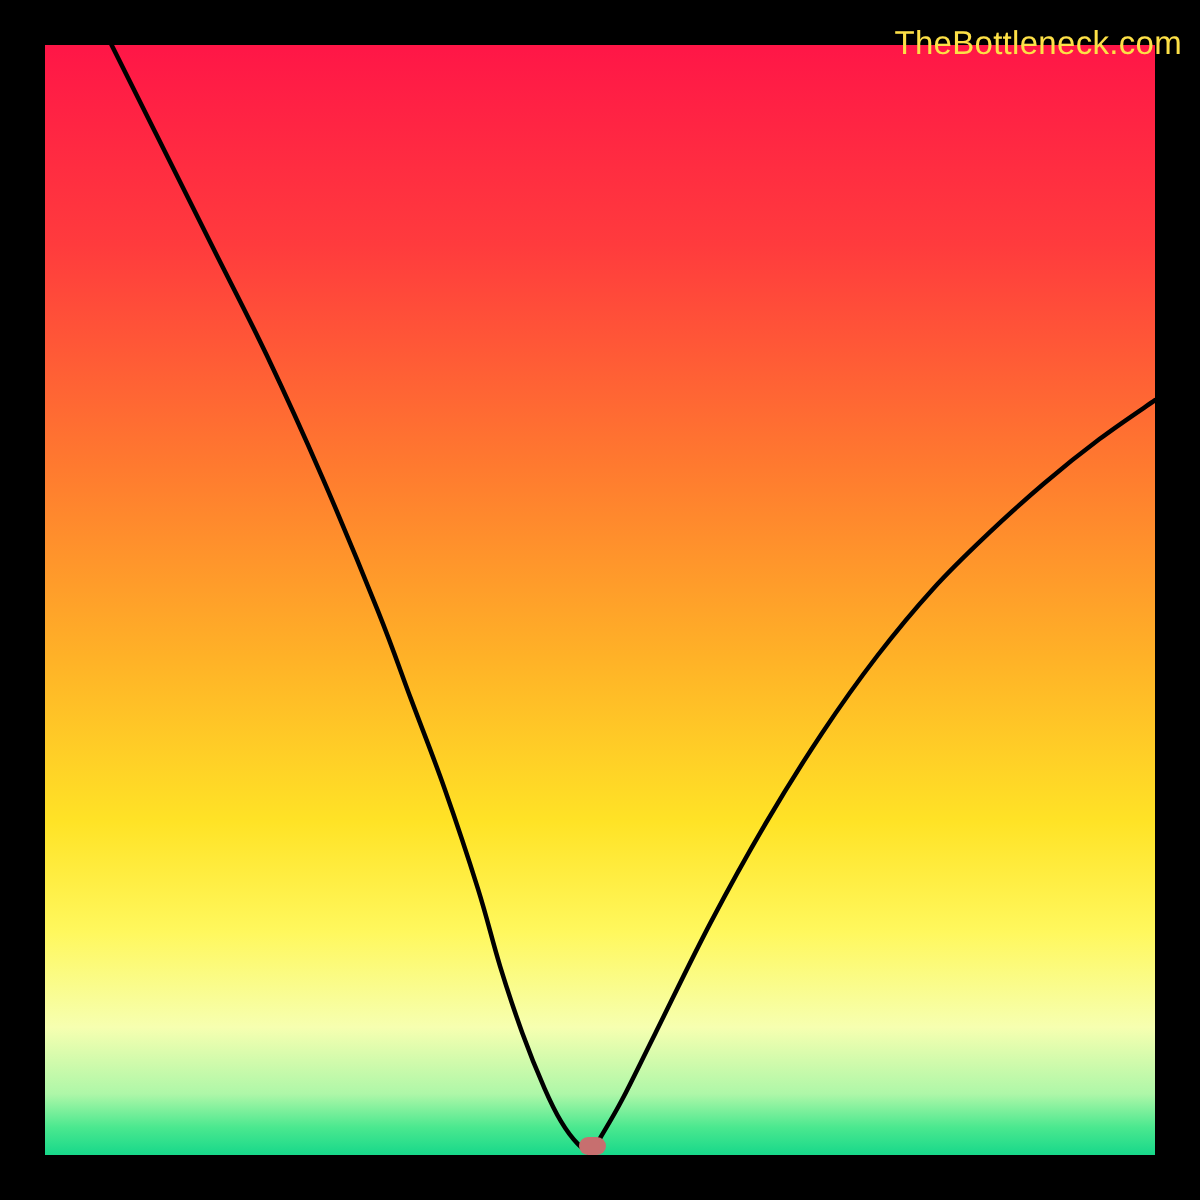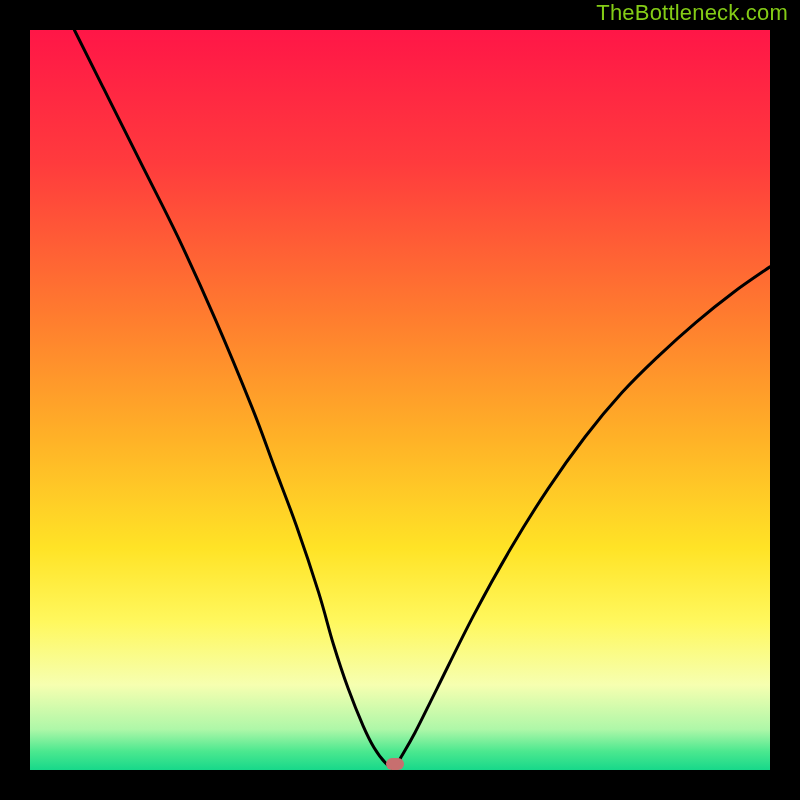--- a/index.html
+++ b/index.html
@@ -12,23 +12,23 @@
     font-family: Arial, Helvetica, sans-serif;
   }
   .frame {
     position: relative;
     width: 800px;
     height: 800px;
     background: #000;
   }
   .watermark {
     position: absolute;
-    top: 0;
+    top: 16px;
     right: 12px;
-    color: #84cc16;
+    color: #fde047;
     font-size: 22px;
     font-weight: 500;
     letter-spacing: 0.2px;
     z-index: 10;
   }
   .plot-bg {
     position: absolute;
     left: 30px;
     top: 30px;
     width: 740px;

